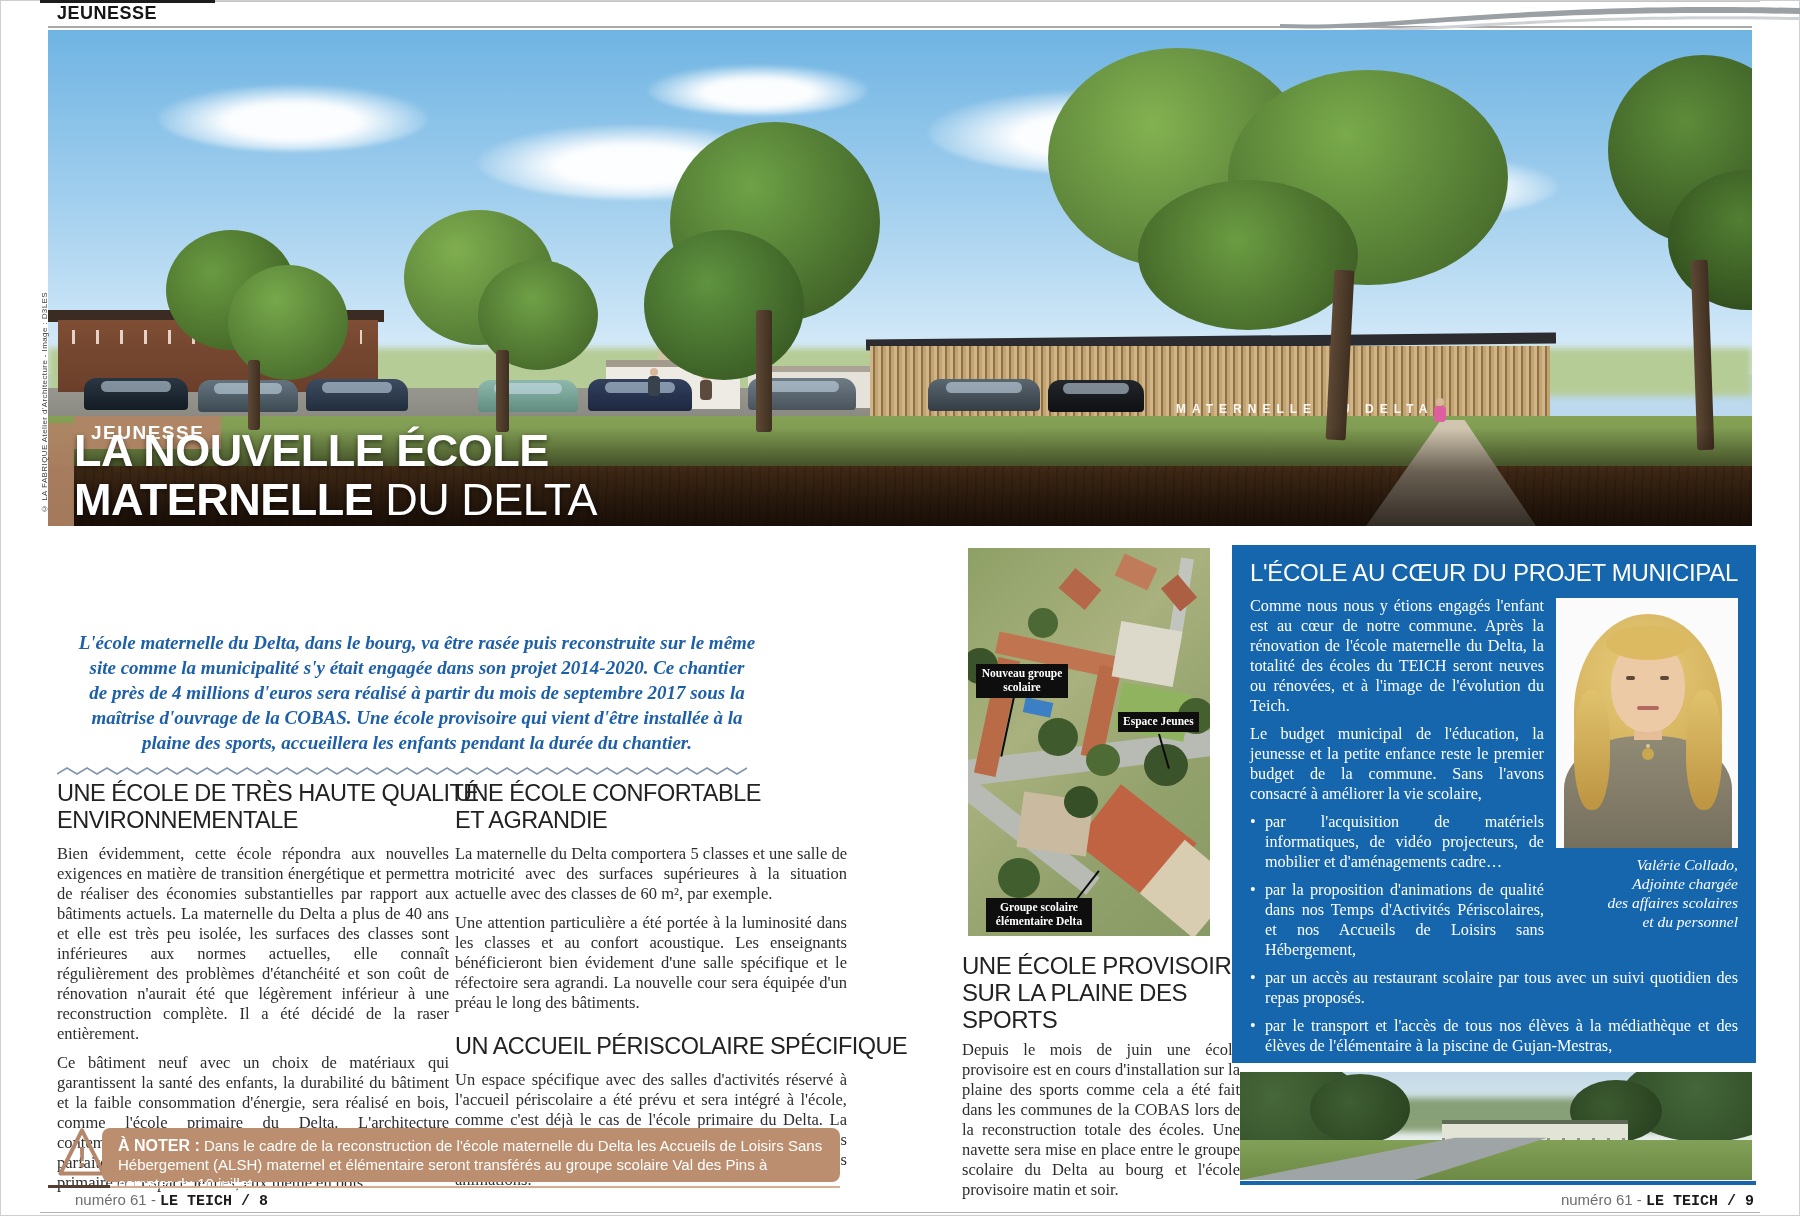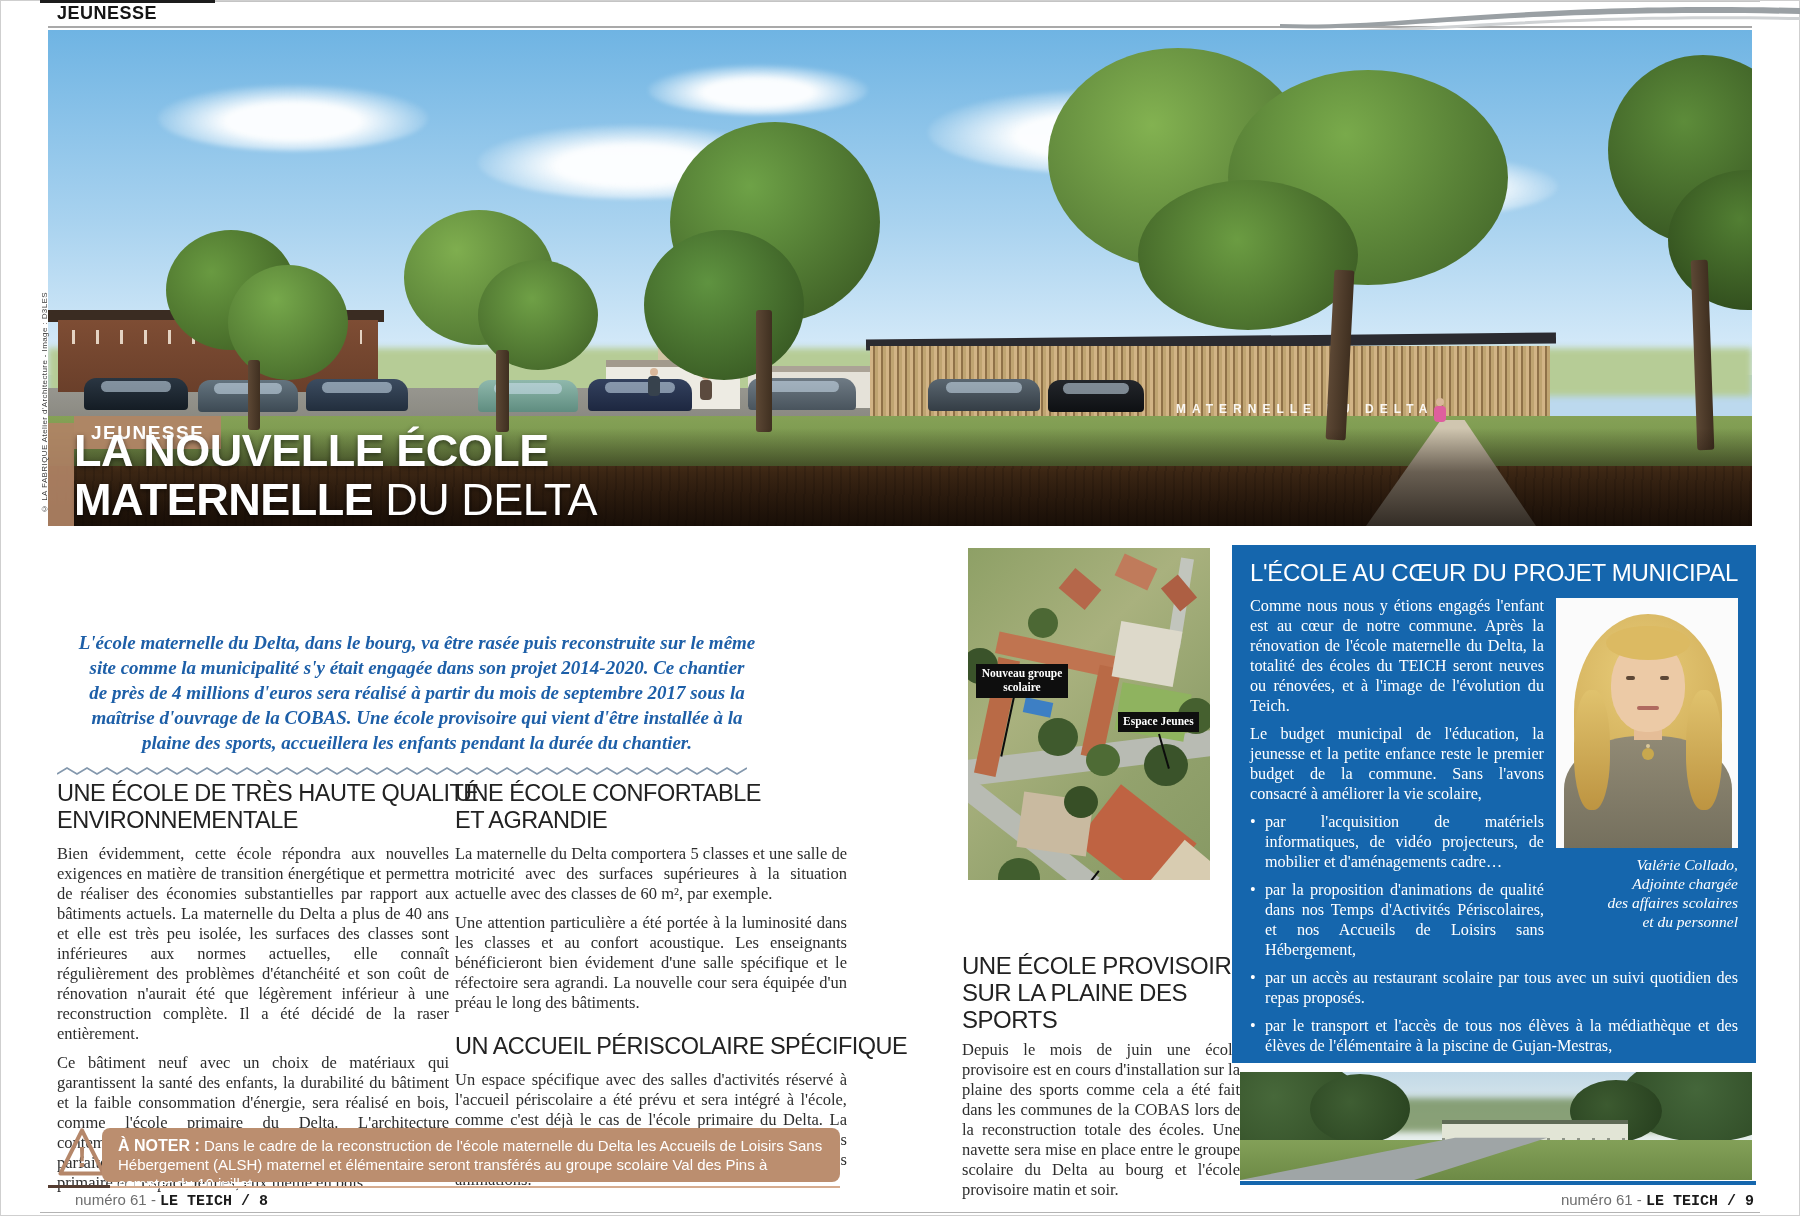--- a/index.html
+++ b/index.html
@@ -68,21 +68,21 @@
   .note b{font-size:16px;}
   
   .flineD{left:48px;top:1185px;width:62px;height:3px;background:#553d31;}
   .flineT{left:110px;top:1186px;width:730px;height:2px;background:#d6ac8f;}
   .footer{top:1191px;font:400 15px "Liberation Sans",sans-serif;color:#6e6e6e;}
   .footer b{color:#1a1a1a;font-family:Liberation Mono, monospace;}
   .fL{left:75px;}
   .fR{right:46px;text-align:center;}
   .pagebottom{left:40px;top:1212px;width:1720px;height:1px;background:#b3b3b3;}
   
-  .aerial{left:968px;top:548px;width:242px;height:332px;overflow:hidden;background:linear-gradient(135deg,#8ea066,#a9b17e 38%,#93a26d 68%,#879964);}
+  .aerial{left:968px;top:548px;width:242px;height:388px;overflow:hidden;background:linear-gradient(135deg,#8ea066,#a9b17e 38%,#93a26d 68%,#879964);}
   .road{position:absolute;background:#b8bbb3;}
   .roof{position:absolute;background:#c07450;}
   .alabel{position:absolute;background:#0e0e0e;color:#fff;font:700 11.5px/1.2 "Liberation Serif",serif;text-align:center;padding:3px 5px;z-index:5;}
   .lead{position:absolute;width:2px;background:#0c0c0c;z-index:4;}
   
   .provH{left:962px;top:952px;font:400 24px/27px "Liberation Sans",sans-serif;color:#222;letter-spacing:-.5px;}
   .provT{left:962px;top:1040px;width:278px;font:400 16.5px/20px "Liberation Serif",serif;color:#2d2d2d;text-align:justify;}
   
   .panel{left:1232px;top:545px;width:524px;height:518px;background:#1566ad;box-sizing:border-box;padding:14px 18px;color:#fff;}
   .panelTitle{font:400 24px/28px "Liberation Sans",sans-serif;letter-spacing:-.3px;margin:0 0 9px;}

